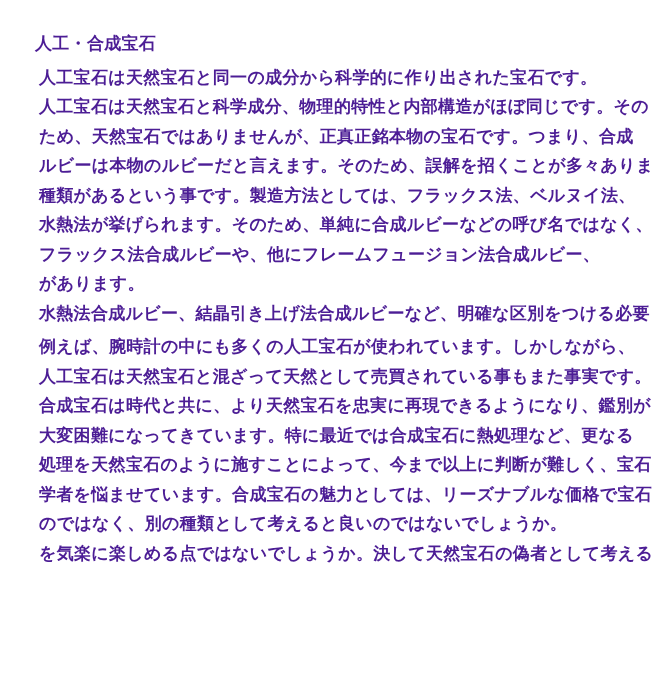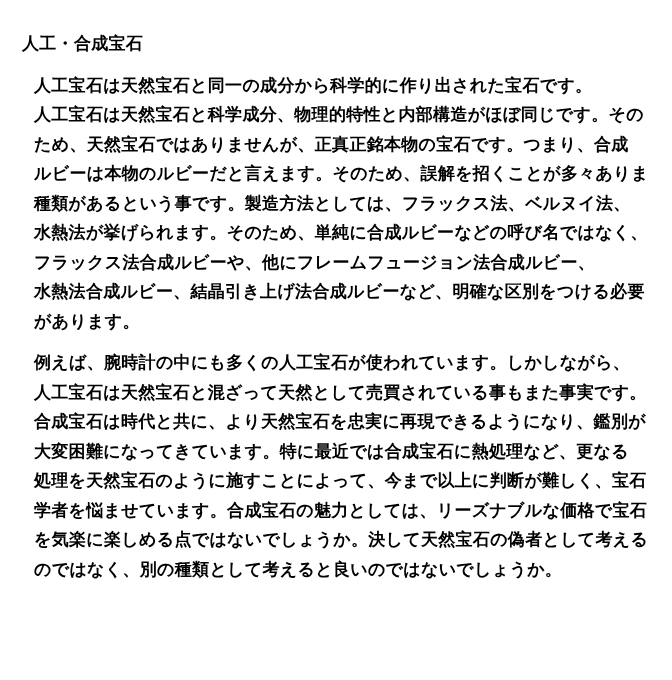--- a/index.html
+++ b/index.html
@@ -9,58 +9,58 @@
   body {
     width: 672px;
     height: 680px;
     background: #ffffff;
     overflow: hidden;
   }
   .page {
     box-sizing: border-box;
     width: 672px;
     height: 548px;
-    padding: 29px 20px 0 22px;
+    padding: 29px 20px 0 35px;
     font-family: "DejaVu Sans", "Liberation Sans", sans-serif;
     font-weight: bold;
     font-size: 17px;
     line-height: 29.5px;
-    color: #000000;
+    color: #4c1d95;
     background: #ffffff;
   }
   .heading, .line {
     white-space: nowrap;
     letter-spacing: 0.3px;
   }
   .paragraph {
-    margin: 12px;
+    margin: 4px;
     padding: 0;
   }
 </style>
 </head>
 <body>
 
 <div class="page">
   <div class="heading">人工・合成宝石</div>
 
   <div class="paragraph">
       <div class="line">人工宝石は天然宝石と同一の成分から科学的に作り出された宝石です。</div>
       <div class="line">人工宝石は天然宝石と科学成分、物理的特性と内部構造がほぼ同じです。その</div>
       <div class="line">ため、天然宝石ではありませんが、正真正銘本物の宝石です。つまり、合成</div>
       <div class="line">ルビーは本物のルビーだと言えます。そのため、誤解を招くことが多々ありま</div>
       <div class="line">種類があるという事です。製造方法としては、フラックス法、ベルヌイ法、</div>
       <div class="line">水熱法が挙げられます。そのため、単純に合成ルビーなどの呼び名ではなく、</div>
       <div class="line">フラックス法合成ルビーや、他にフレームフュージョン法合成ルビー、</div>
+      <div class="line">があります。</div>
       <div class="line">水熱法合成ルビー、結晶引き上げ法合成ルビーなど、明確な区別をつける必要</div>
-      <div class="line">があります。</div>
     </div>
 
   <div class="paragraph">
       <div class="line">例えば、腕時計の中にも多くの人工宝石が使われています。しかしながら、</div>
       <div class="line">人工宝石は天然宝石と混ざって天然として売買されている事もまた事実です。</div>
       <div class="line">合成宝石は時代と共に、より天然宝石を忠実に再現できるようになり、鑑別が</div>
       <div class="line">大変困難になってきています。特に最近では合成宝石に熱処理など、更なる</div>
       <div class="line">処理を天然宝石のように施すことによって、今まで以上に判断が難しく、宝石</div>
       <div class="line">学者を悩ませています。合成宝石の魅力としては、リーズナブルな価格で宝石</div>
+      <div class="line">のではなく、別の種類として考えると良いのではないでしょうか。</div>
       <div class="line">を気楽に楽しめる点ではないでしょうか。決して天然宝石の偽者として考える</div>
-      <div class="line">のではなく、別の種類として考えると良いのではないでしょうか。</div>
     </div>
 </div>
 
 </body></html>

